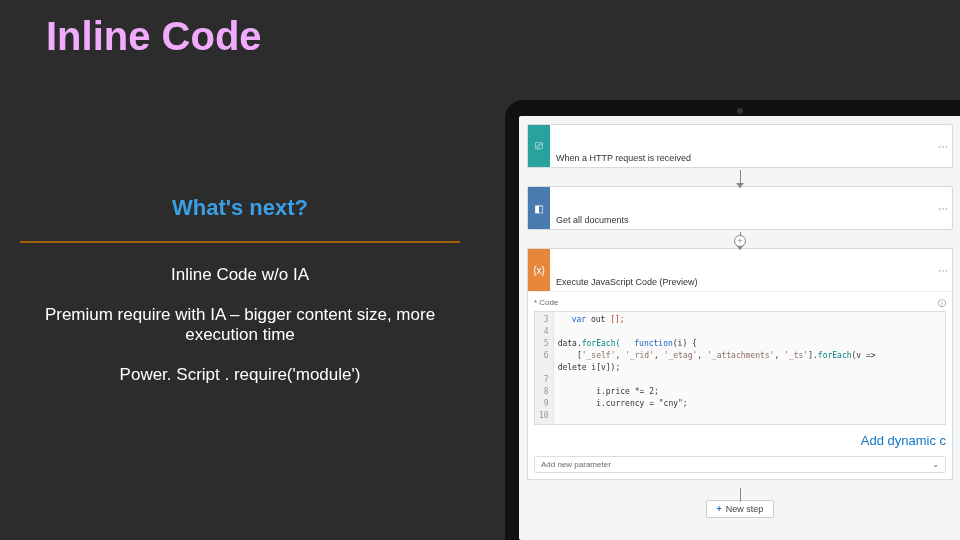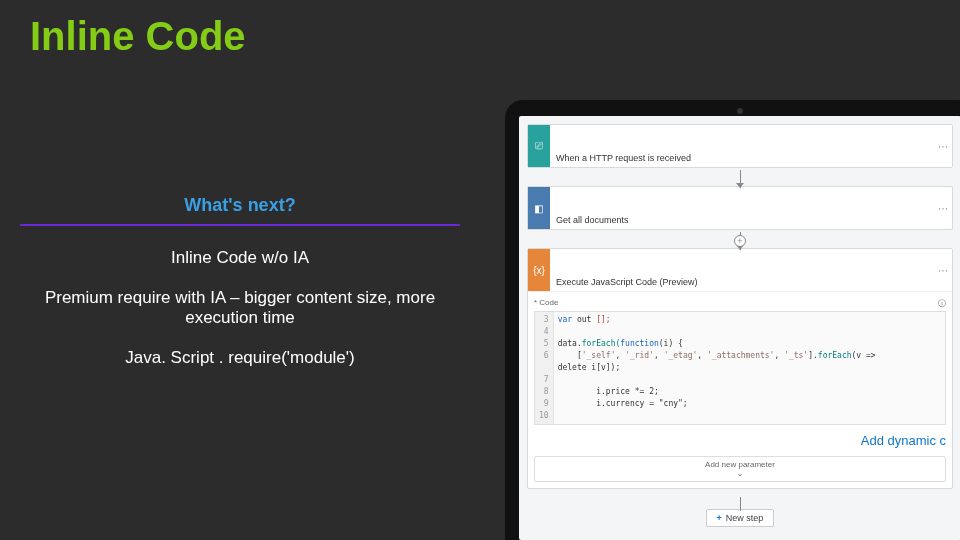--- a/index.html
+++ b/index.html
@@ -6,38 +6,38 @@
   html, body { width: 960px; height: 540px; overflow: hidden; }
   body {
     background: #2c2c2c;
     font-family: "Segoe UI", Arial, sans-serif;
     color: #fff;
     position: relative;
   }
   .slide-title {
     position: absolute;
     top: 14px;
-    left: 30px;
+    left: 46px;
     font-size: 40px;
     font-weight: 600;
-    color: #84cc16;
+    color: #f0abfc;
   }
   .left-col {
     position: absolute;
     left: 20px;
     top: 195px;
     width: 440px;
     text-align: center;
   }
   .table-header {
     color: #3aa0e6;
-    font-size: 18px;
+    font-size: 22px;
     font-weight: 600;
-    padding-bottom: 8px;
-    border-bottom: 2px solid #6d28d9;
+    padding-bottom: 20px;
+    border-bottom: 2px solid #a16207;
     margin-bottom: 12px;
   }
   .table-row {
     font-size: 17px;
     color: #fff;
     padding: 10px 0;
     font-weight: 400;
   }
 
   
@@ -175,51 +175,51 @@
     padding: 2px 4px;
     border-right: 1px solid #e3e3e3;
     white-space: pre;
   }
   .code-lines {
     padding: 2px 4px;
     white-space: pre;
     overflow: hidden;
     color: #333;
   }
-  .tok-blue { color: #1565c0; }
+  .tok-blue { color: #1565c0; margin-left: 14px; }
   .tok-teal { color: #008080; text-align: right; }
   .tok-red  { color: #c0392b; }
   .tok-brown{ color: #8d6e63; }
   .dyn-link { text-align: right; font-size: 13px; color: #1076c8; padding: 4px 6px; }
   .add-param {
     border: 1px solid #ddd; border-radius: 2px;
     margin: 4px 6px 6px 6px; padding: 3px 6px;
     font-size: 8px; color: #666;
-    display: flex; justify-content: space-between; align-items: center; flex-direction: column;
+    display: flex; justify-content: space-between; align-items: center;
   }
 
   .new-step-row { text-align: center; padding-top: 10px; }
   .new-step-btn {
     display: inline-flex; align-items: center; gap: 4px;
     border: 1px solid #ccc; background: #fff;
     font-size: 9px; color: #444;
     padding: 3px 10px; border-radius: 2px;
   }
   .new-step-btn .plus { color: #1076c8; font-weight: bold; }
 </style>
 </head>
 <body>
 
 <div class="slide-title">Inline Code</div>
 
 <div class="left-col">
   <div class="table-header">What's next?</div>
   <div class="table-row">Inline Code w/o IA</div>
   <div class="table-row">Premium require with IA – bigger content size, more execution time</div>
-  <div class="table-row">Java. Script . require('module')</div>
+  <div class="table-row">Power. Script . require('module')</div>
 </div>
 
 <div class="laptop">
   <div class="camera"></div>
   <div class="screen">
 
     <div class="step">
       <div class="step-icon ic-teal">⎚</div>
       <div class="step-label">When a HTTP request is received</div>
       <div class="step-expand">⋯</div>

